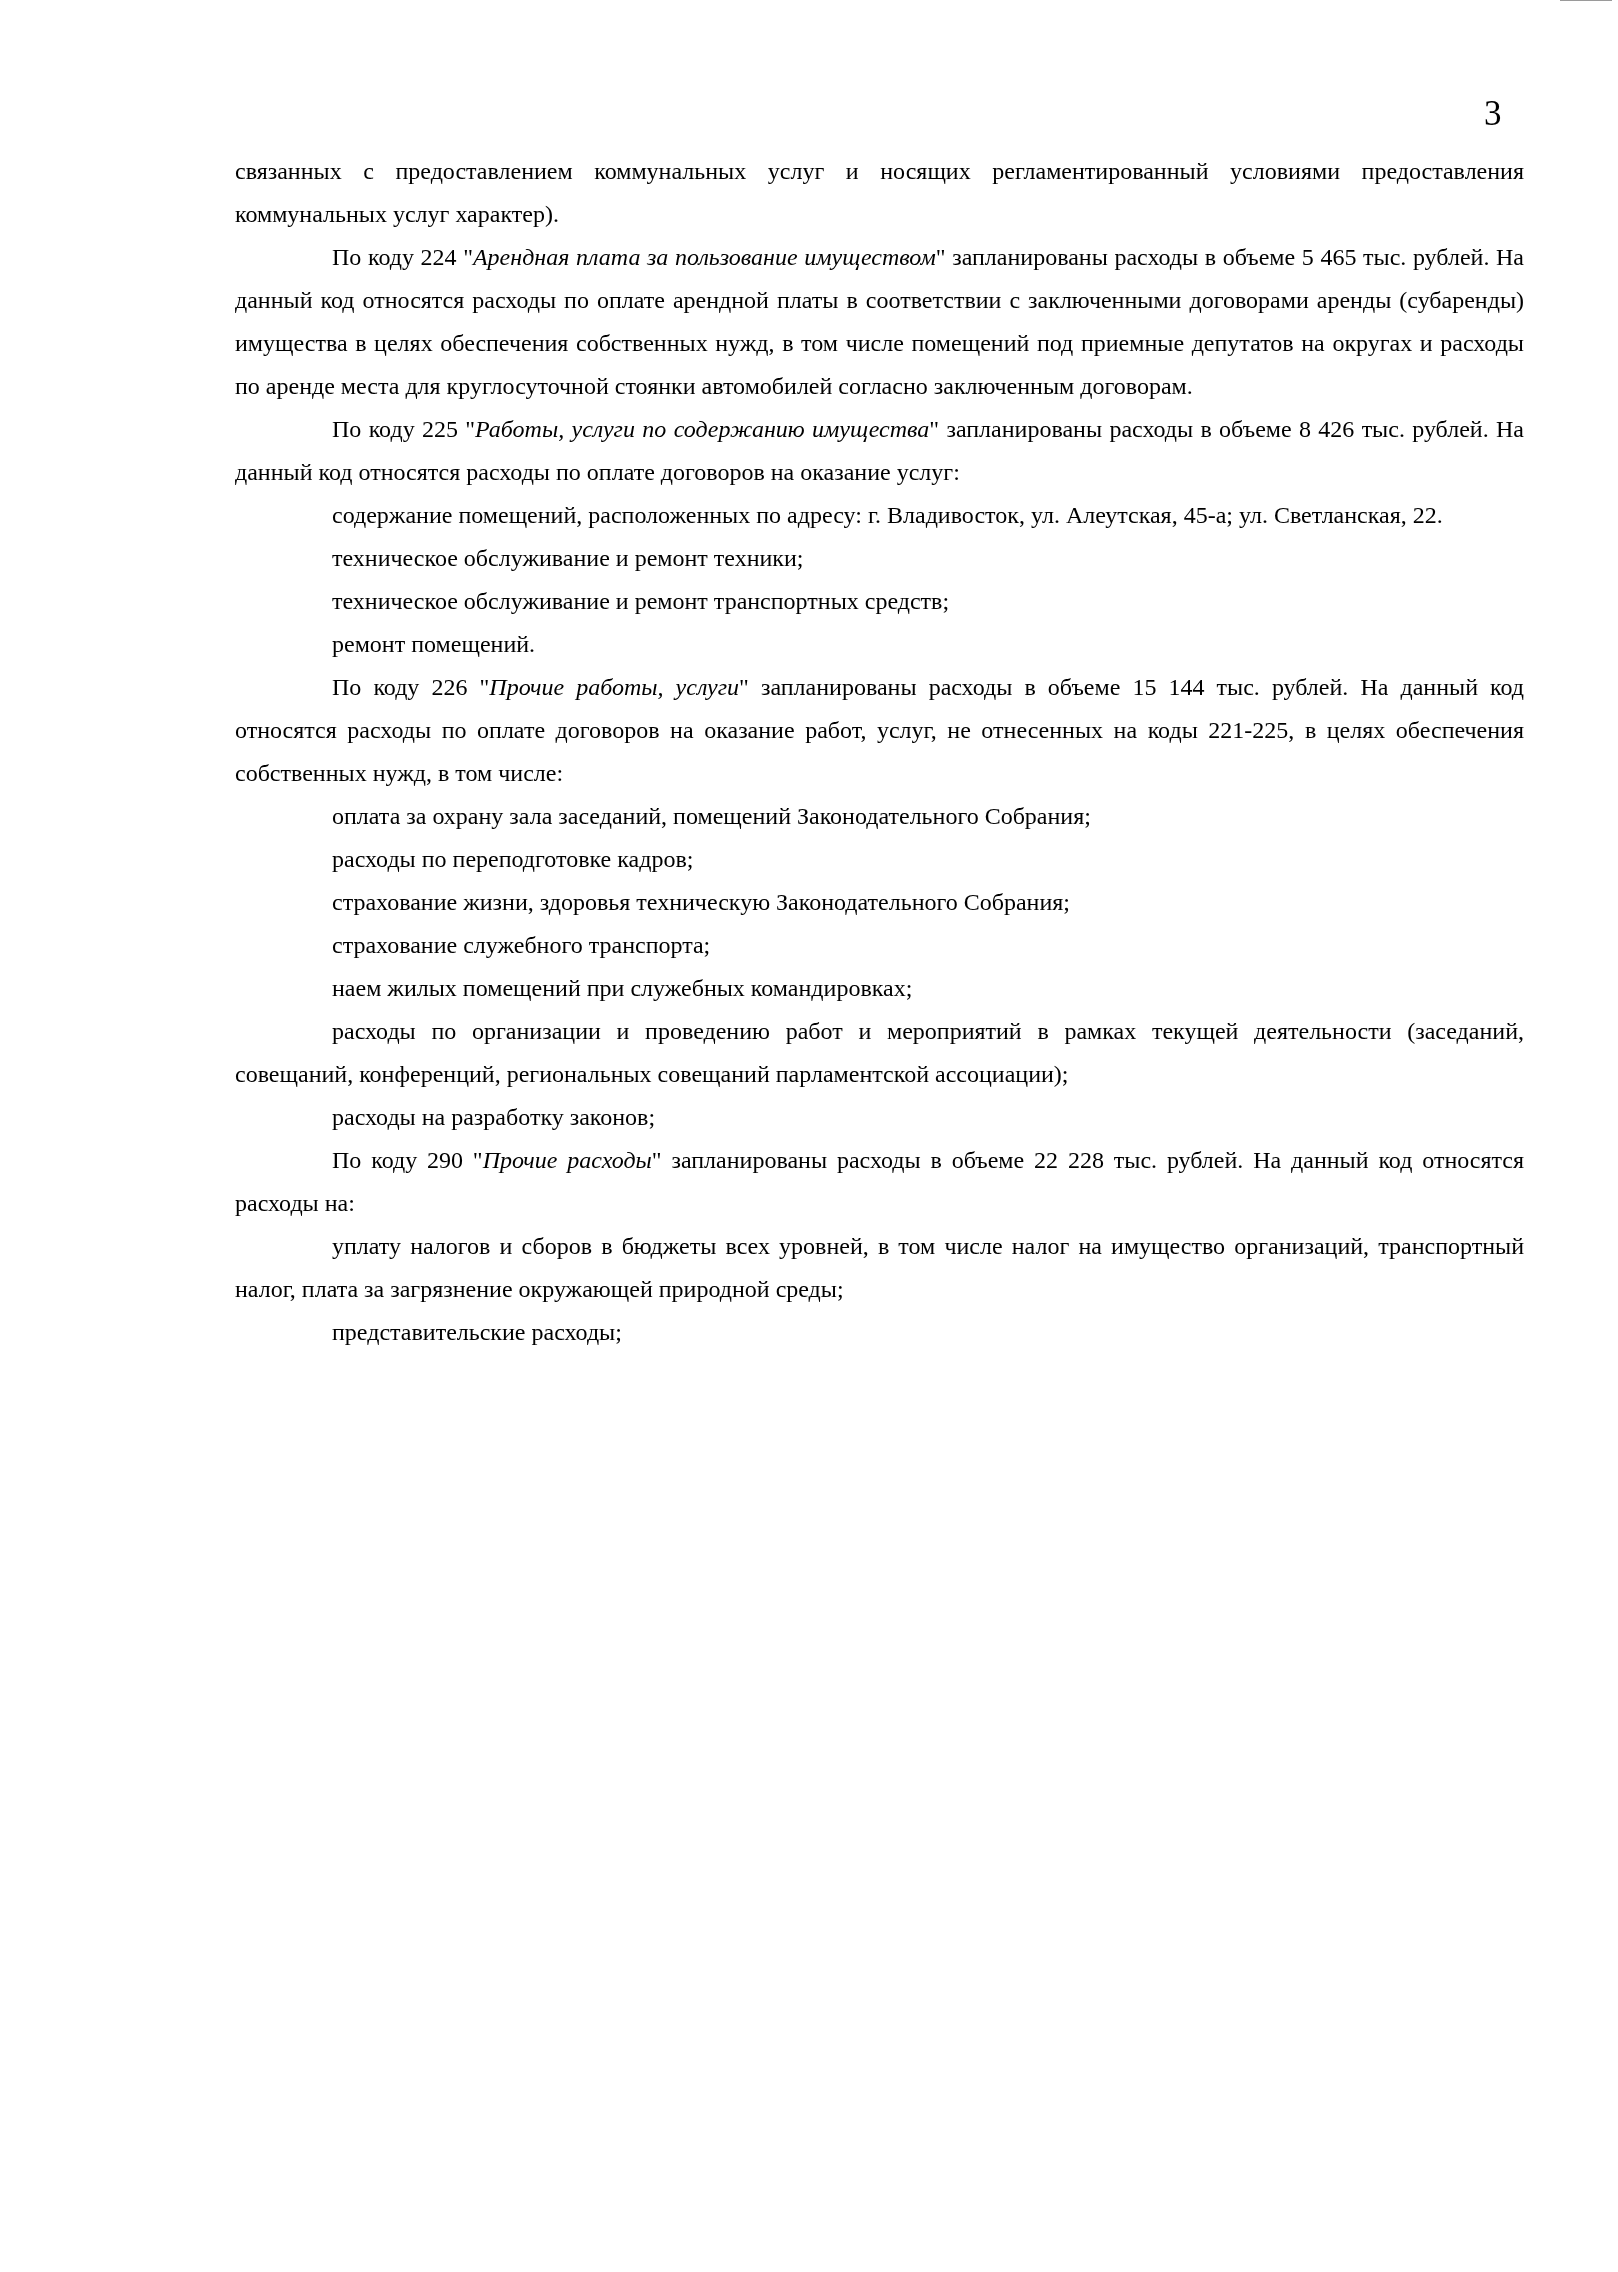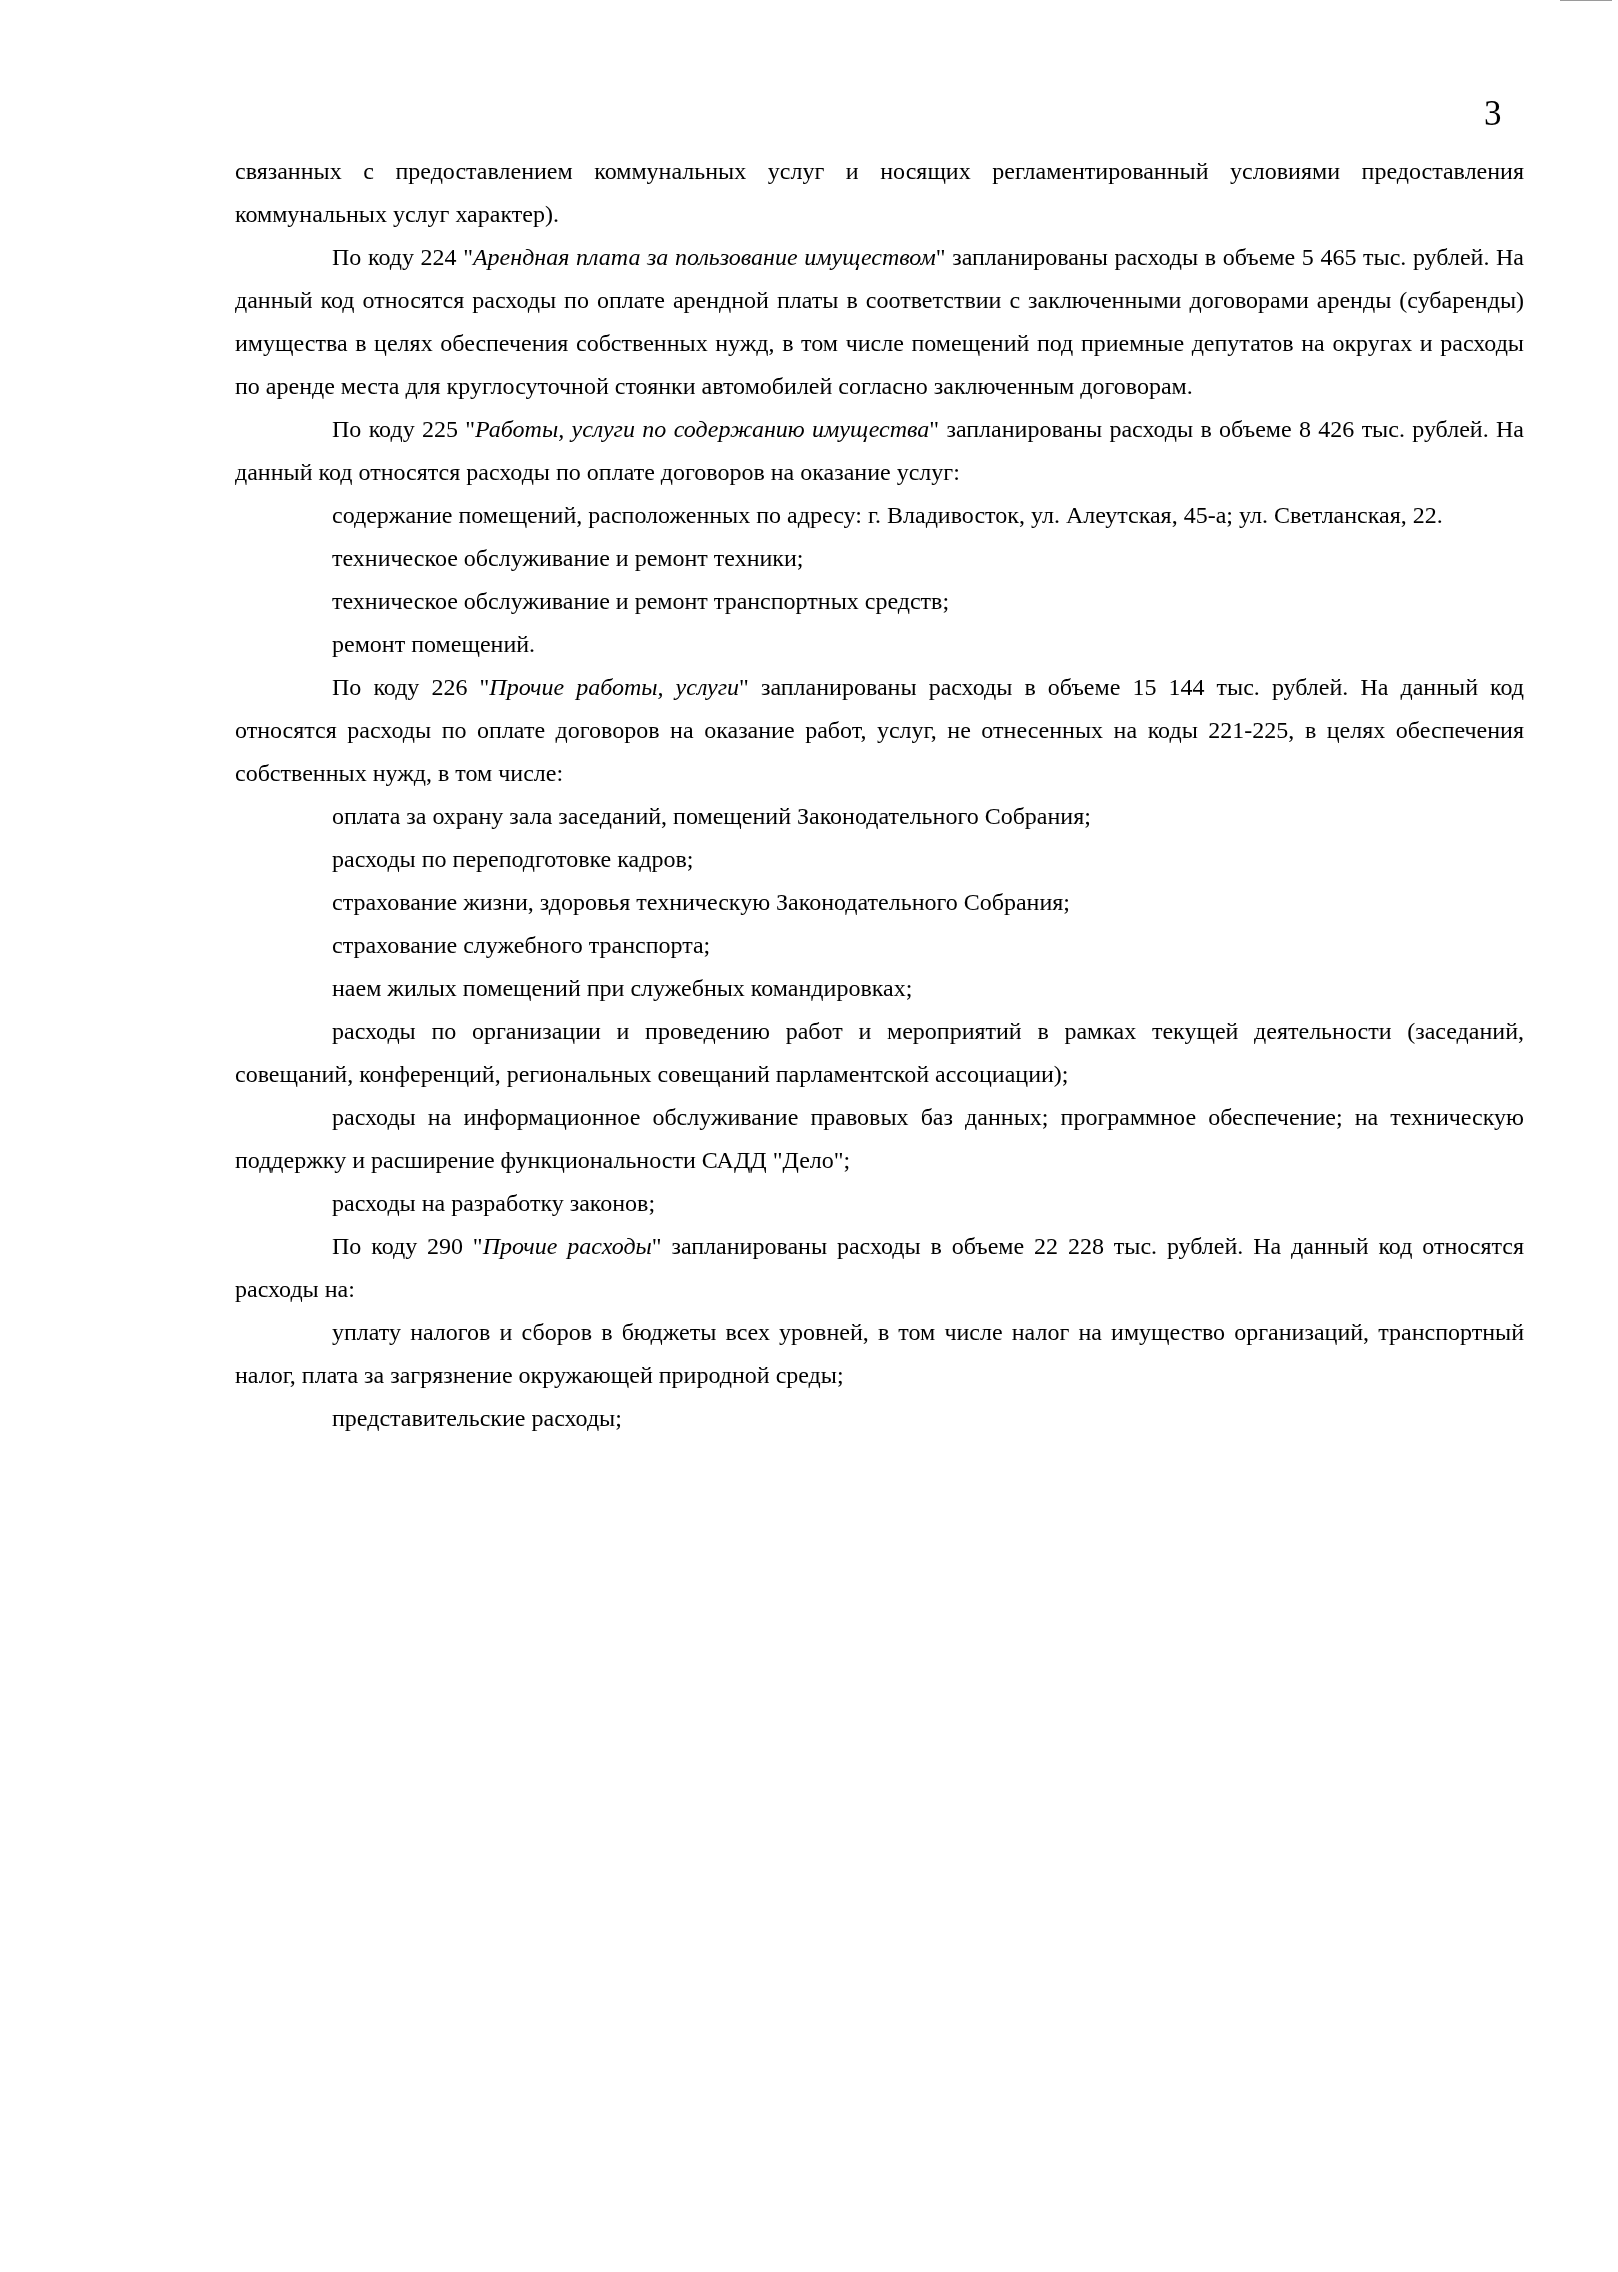--- a/index.html
+++ b/index.html
@@ -103,23 +103,20 @@
   <p class="para">
     <span>страхование служебного транспорта;</span>
   </p>
   <p class="para">
     <span>наем жилых помещений при служебных командировках;</span>
   </p>
   <p class="para">
     <span>расходы по организации и проведению работ и мероприятий в рамках текущей деятельности (заседаний, совещаний, конференций, региональных совещаний парламентской ассоциации);</span>
   </p>
   <p class="para">
-    <span>расходы на информационное обслуживание правовых баз данных; программное обеспечение; на техническую поддержку и расширение функциональности САДД "Дело";</span>
-  </p>
-  <p class="para">
     <span>расходы на разработку законов;</span>
   </p>
 
   <p class="para">
     <span>По коду 290 "</span><span class="em">Прочие расходы</span><span>" запланированы расходы в объеме 22 228 тыс. рублей. На данный код относятся расходы на:</span>
   </p>
 
   <p class="para">
     <span>уплату налогов и сборов в бюджеты всех уровней, в том числе налог на имущество организаций, транспортный налог, плата за загрязнение окружающей природной среды;</span>
   </p>

